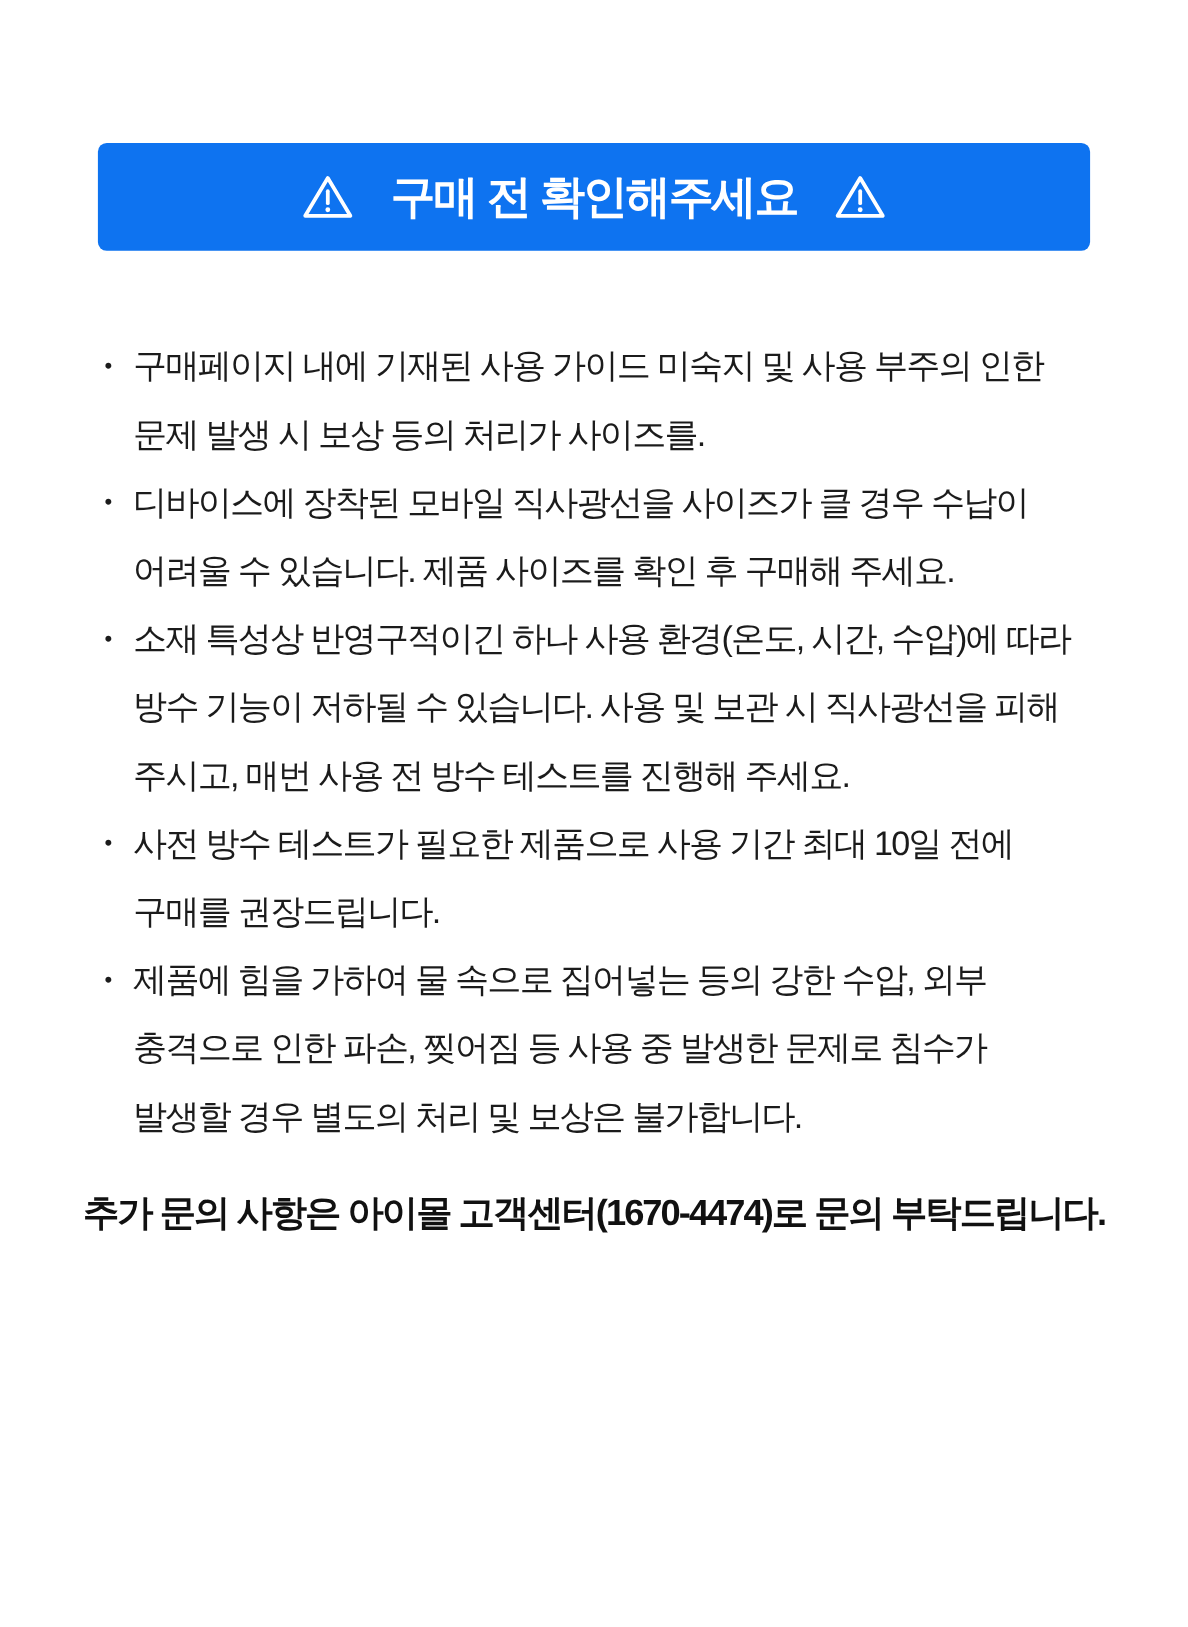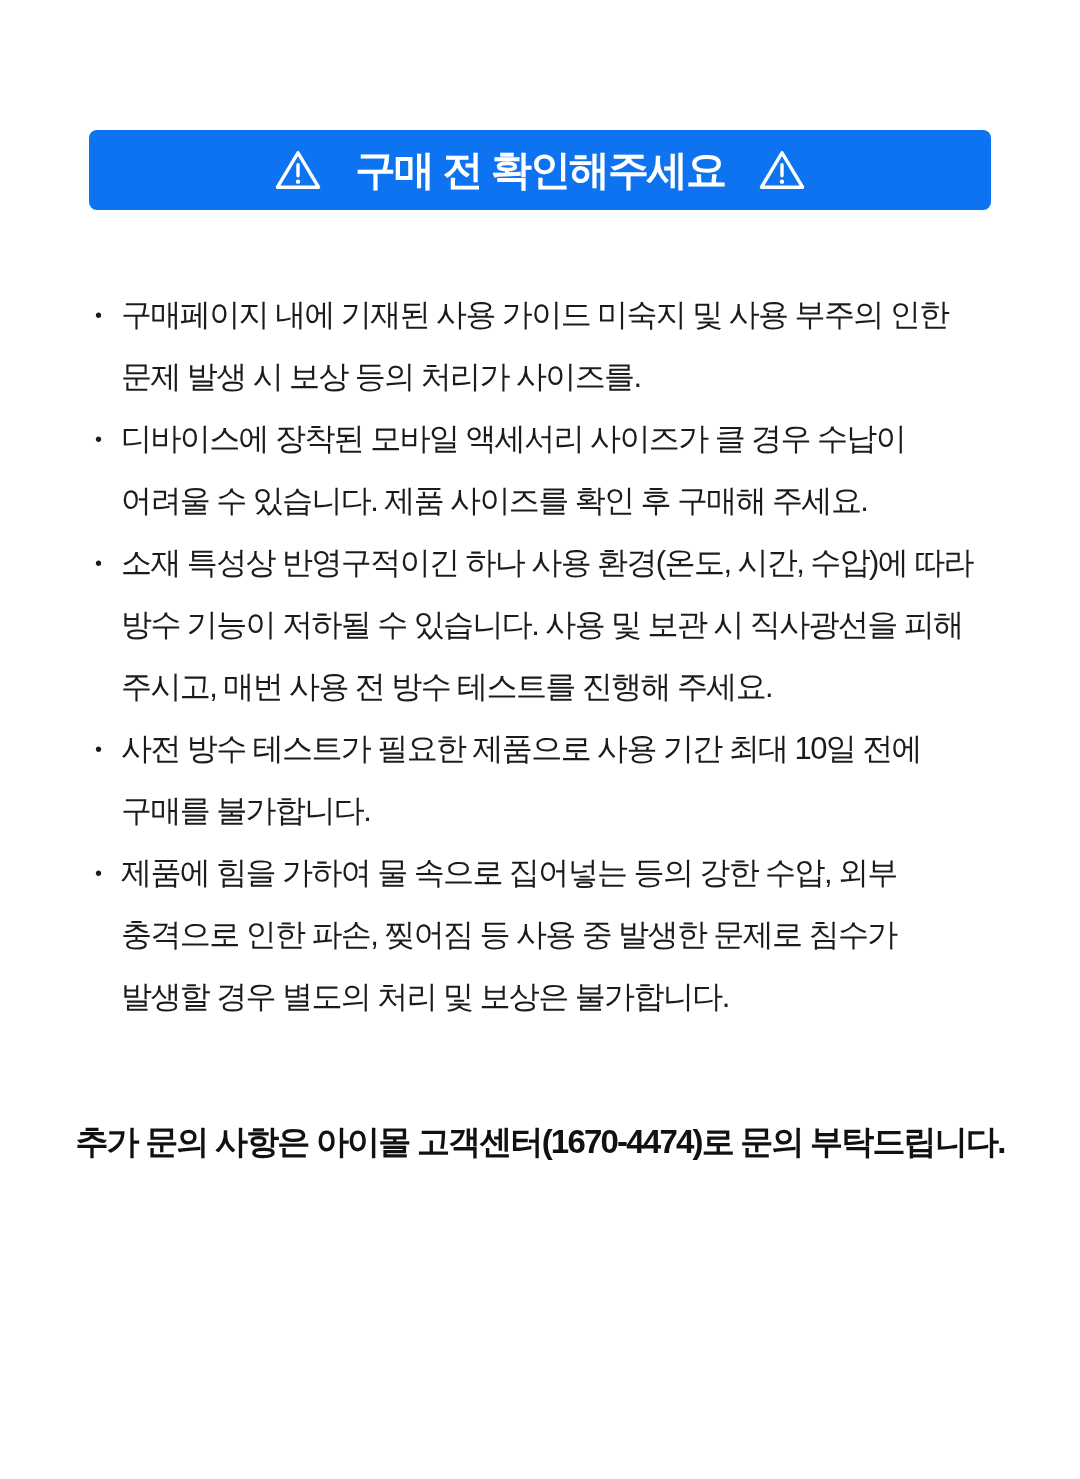--- a/index.html
+++ b/index.html
@@ -10,21 +10,21 @@
   }
   .page {
     position: relative;
     width: 1080px;
     height: 1479px;
     background: #ffffff;
     overflow: hidden;
   }
   .banner {
     margin: 130px 89px 0 89px;
-    height: 80px;
+    height: 98px;
     background: #0e73f0;
     border-radius: 8px;
     display: flex;
     align-items: center;
     justify-content: center;
     gap: 34px;
   }
   .banner-title {
     color: #ffffff;
     font-size: 41px;
@@ -50,21 +50,21 @@
   }
   .notices li .dot {
     position: absolute;
     left: 5px;
     top: 0;
     font-size: 20px;
     line-height: 62px;
     color: #1b1b1b;
   }
   .footer {
-    margin-top: 92px;
+    margin-top: 35px;
     text-align: center;
     font-size: 33px;
     font-weight: 700;
     letter-spacing: -1.8px;
     color: #111111;
     word-break: keep-all;
   }
 </style>
 </head>
 <body>
@@ -89,29 +89,29 @@
     </span>
   </div>
 
   <ul class="notices">
     <li>
       <span class="dot">•</span>
       <span>구매페이지 내에 기재된 사용 가이드 미숙지 및 사용 부주의 인한 문제 발생 시 보상 등의 처리가 사이즈를.</span>
     </li>
     <li>
       <span class="dot">•</span>
-      <span>디바이스에 장착된 모바일 액세서리 사이즈가 클 경우 수납이 어려울 수 있습니다. 제품 사이즈를 확인 후 구매해 주세요.</span>
+      <span>디바이스에 장착된 모바일 직사광선을 사이즈가 클 경우 수납이 어려울 수 있습니다. 제품 사이즈를 확인 후 구매해 주세요.</span>
     </li>
     <li>
       <span class="dot">•</span>
       <span>소재 특성상 반영구적이긴 하나 사용 환경(온도, 시간, 수압)에 따라 방수 기능이 저하될 수 있습니다. 사용 및 보관 시 직사광선을 피해 주시고, 매번 사용 전 방수 테스트를 진행해 주세요.</span>
     </li>
     <li>
       <span class="dot">•</span>
-      <span>사전 방수 테스트가 필요한 제품으로 사용 기간 최대 10일 전에 구매를 불가합니다.</span>
+      <span>사전 방수 테스트가 필요한 제품으로 사용 기간 최대 10일 전에 구매를 권장드립니다.</span>
     </li>
     <li>
       <span class="dot">•</span>
       <span>제품에 힘을 가하여 물 속으로 집어넣는 등의 강한 수압, 외부 충격으로 인한 파손, 찢어짐 등 사용 중 발생한 문제로 침수가 발생할 경우 별도의 처리 및 보상은 불가합니다.</span>
     </li>
   </ul>
 
   <p class="footer">추가 문의 사항은 아이몰 고객센터(1670-4474)로 문의 부탁드립니다.</p>
 
 </div>

